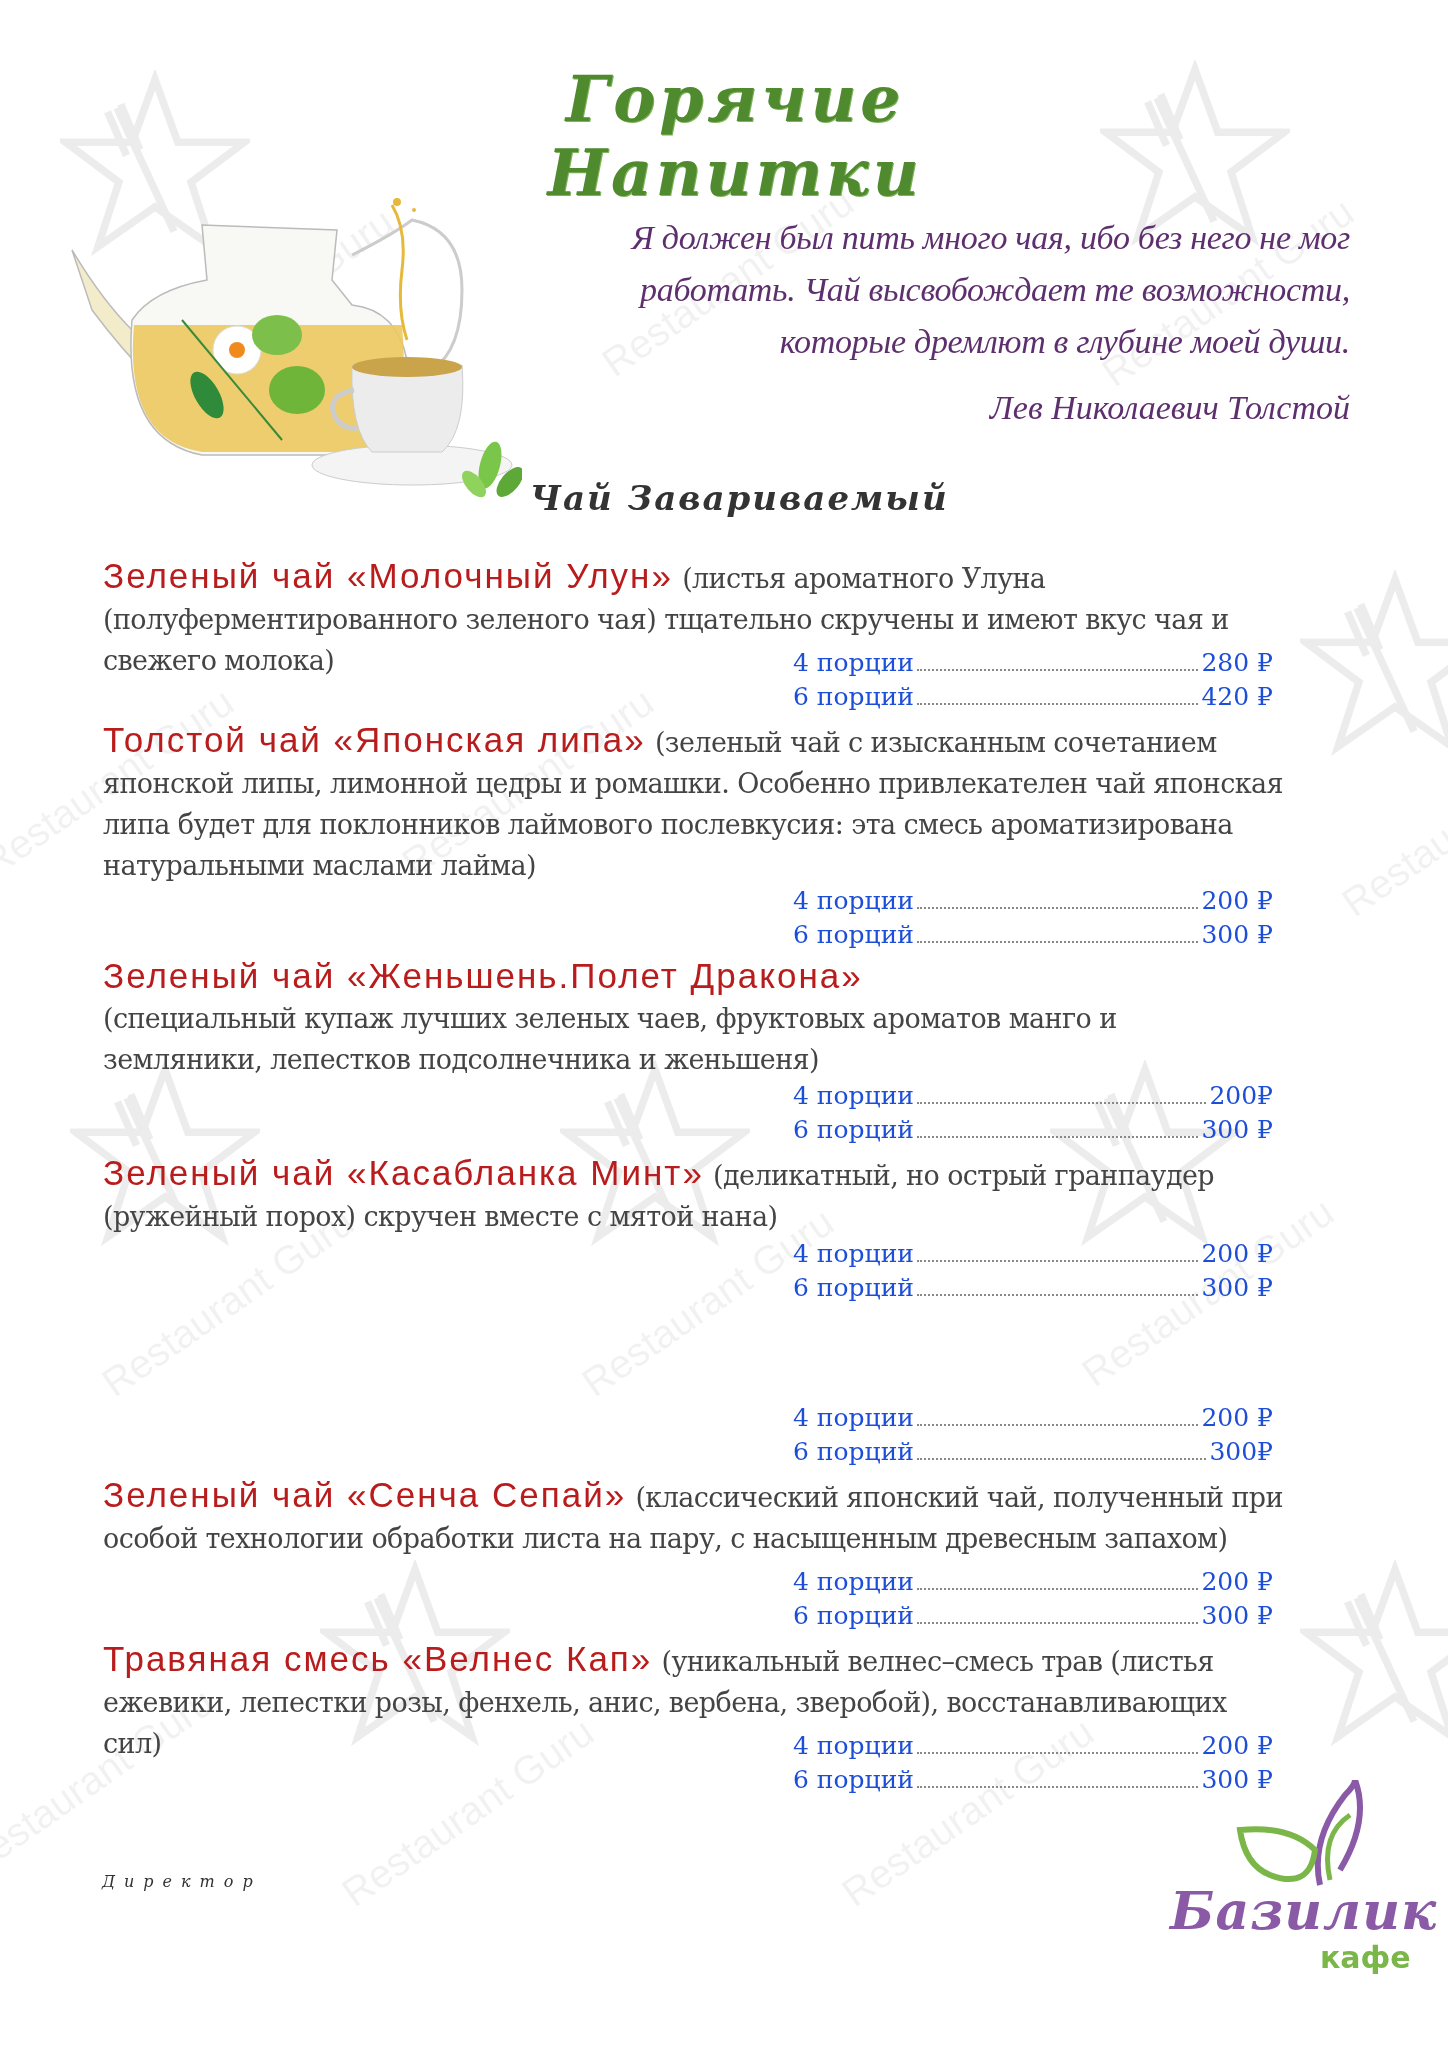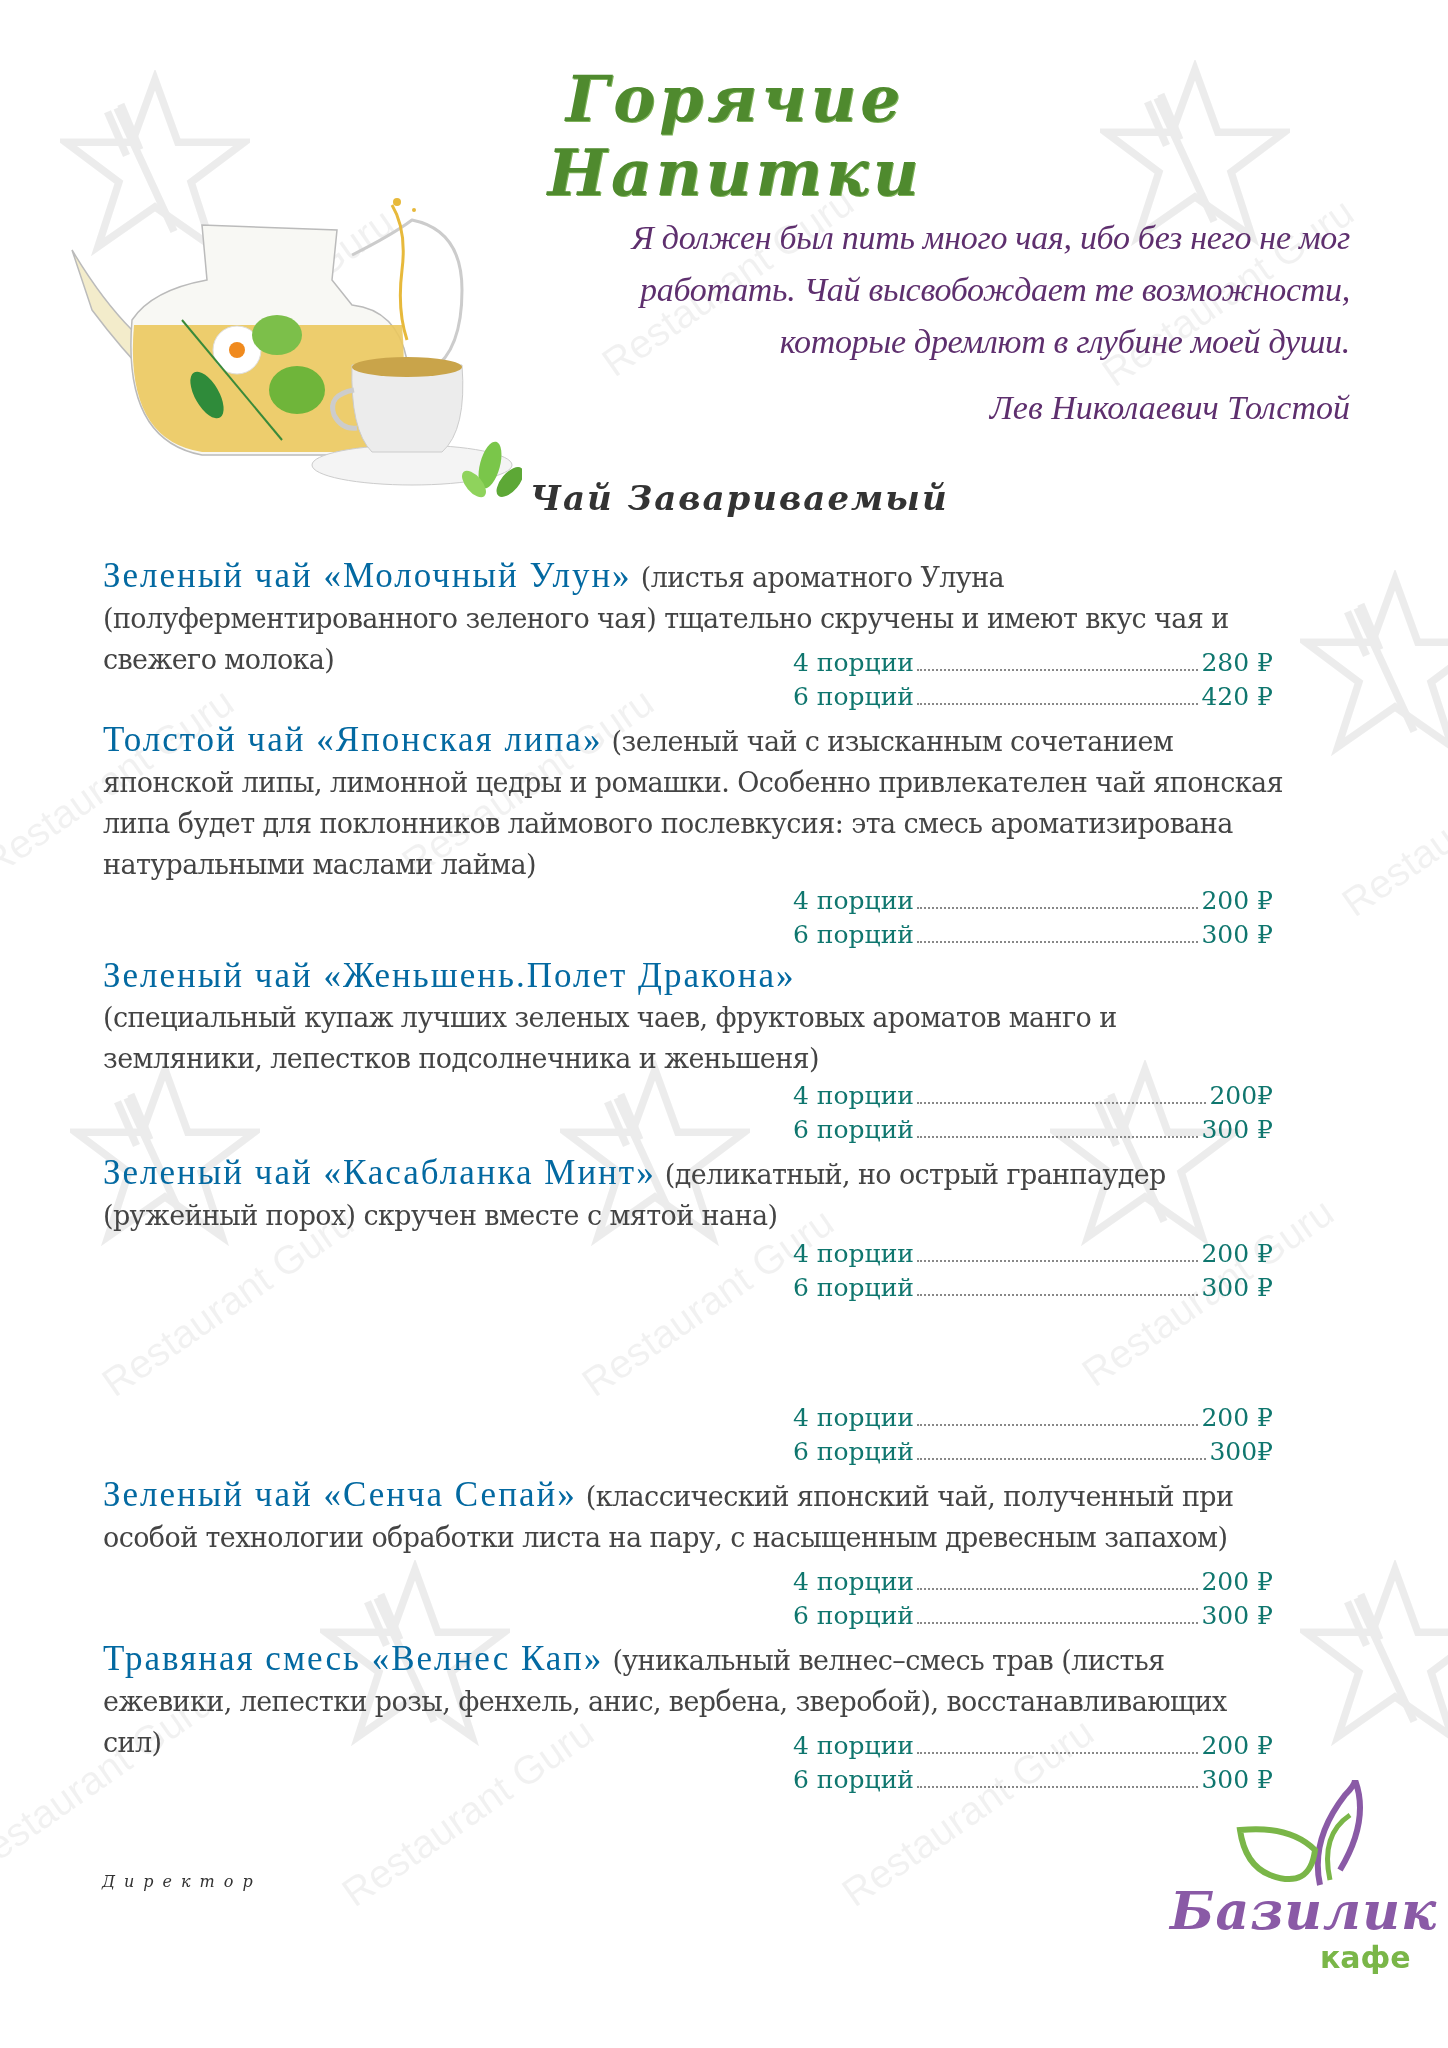--- a/index.html
+++ b/index.html
@@ -32,27 +32,27 @@
 
   .section-title {
     position: absolute; left: 530px; top: 478px; font-family: "DejaVu Serif", serif; font-style: italic;
     font-weight: bold; font-size: 34px; color: #333; letter-spacing: 2px; z-index: 2;
   }
 
   .menu { position: absolute; left: 103px; top: 556px; width: 1180px; z-index: 2; }
   .menu-item { position: relative; margin-bottom: 0; }
   .item-text { font-size: 29px; line-height: 40px; color: #3a3a3a; }
   .item-name {
-    font-family: Liberation Serif, serif; font-size: 35px; color: #0369a1; letter-spacing: 2px;
+    font-family: Liberation Sans, sans-serif; font-size: 35px; color: #b91c1c; letter-spacing: 2px;
   }
   .item-desc { font-family: "DejaVu Serif", serif; font-size: 27px; color: #444; letter-spacing: -0.6px; }
   .prices { margin-left: 690px; width: 480px; }
   .price-row {
     display: flex; align-items: baseline; font-family: "DejaVu Serif", serif; font-size: 25px;
-    color: #0f766e; line-height: 34px;
+    color: #1d4ed8; line-height: 34px;
   }
   .price-label { white-space: nowrap; }
   .price-dots { flex: 1; border-bottom: 2px dotted #888; margin: 0 3px 7px 3px; }
   .price-value { white-space: nowrap; }
   .prices.inline { position: absolute; right: 10px; }
 
   .signature {
     position: absolute; left: 102px; top: 1872px; font-family: "DejaVu Serif", serif; font-style: italic;
     font-size: 16px; letter-spacing: 9px; color: #333; z-index: 2;
   }

